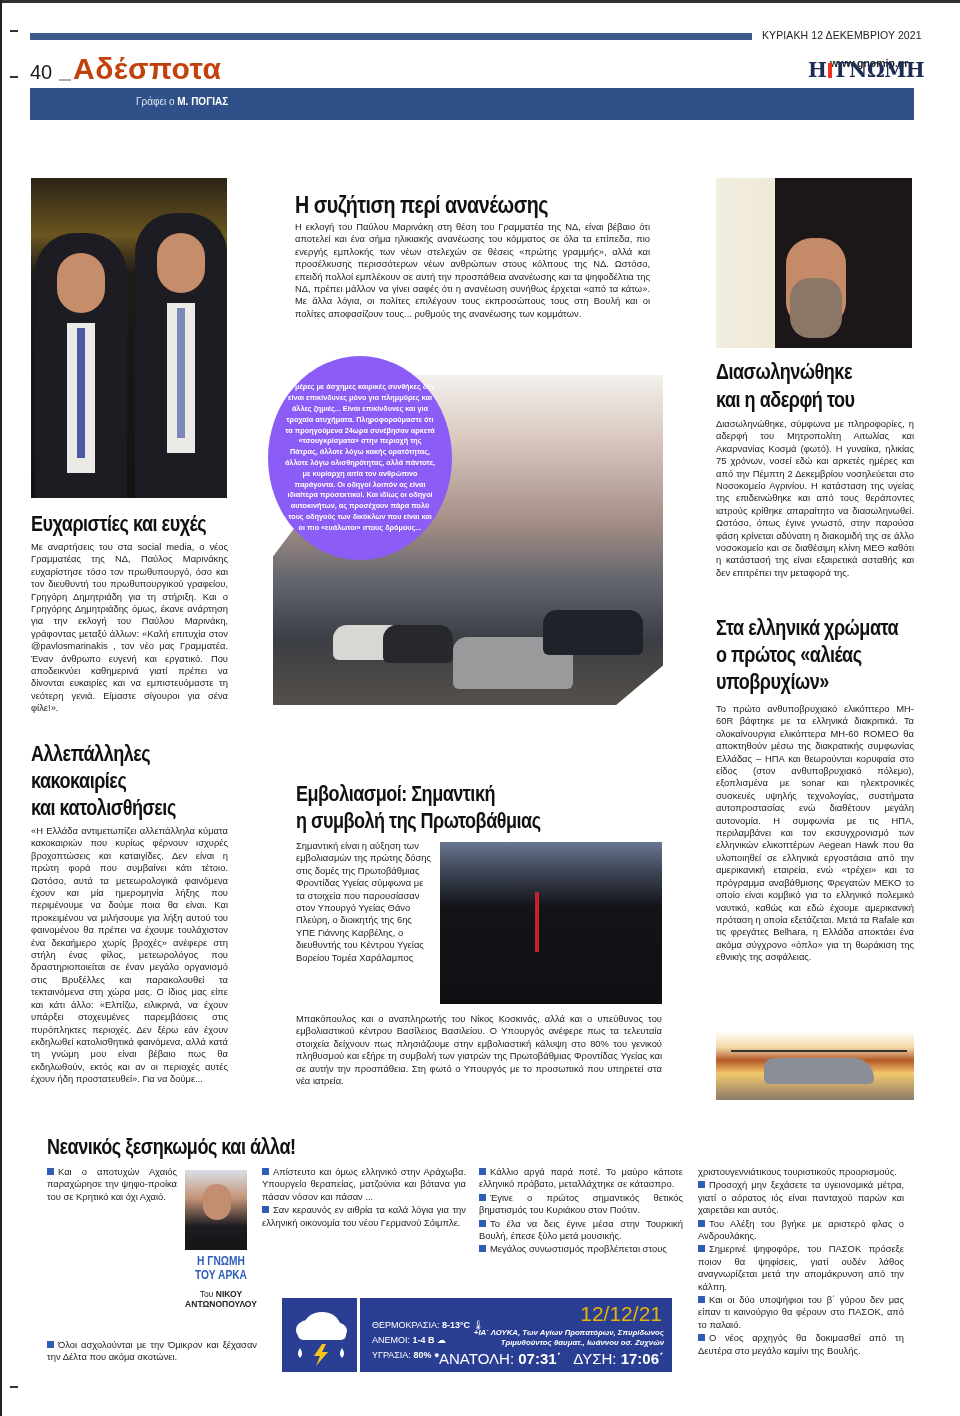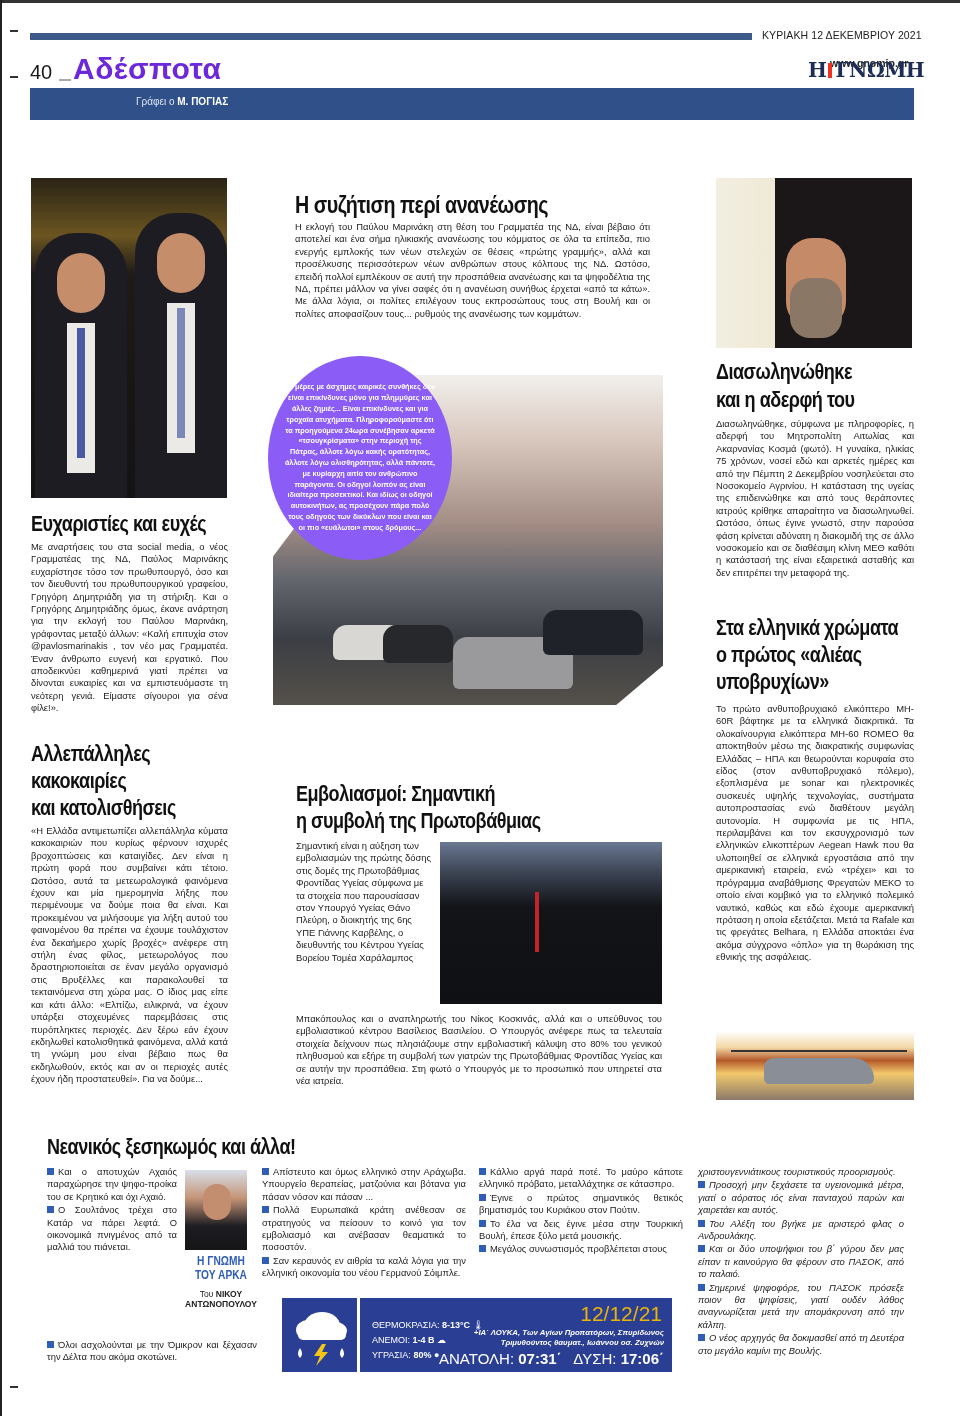--- a/index.html
+++ b/index.html
@@ -7,21 +7,21 @@
   .leftrule{position:absolute;left:0;top:0;width:2px;height:1416px;background:#222;}
   .toprule{position:absolute;left:0;top:0;width:960px;height:3px;background:#333;}
   .abs{position:absolute;}
   .bar-top{left:30px;top:33px;width:722px;height:7px;background:#3d5a8a;}
   .date{left:762px;top:29px;font-size:10.5px;color:#222;letter-spacing:.1px;}
   .site{left:830px;top:44px;font-size:10.5px;font-weight:bold;color:#222;margin-top:13px;}
   .logo{left:808px;top:58px;font-family:"DejaVu Serif",serif;font-weight:900;font-size:20px;color:#1e2d55;letter-spacing:-.5px;}
   .logo .bar{display:inline-block;width:4px;height:15px;background:#e32;margin:0 3px 0 2px;vertical-align:-1px;}
   .pagenum{left:30px;top:61px;font-size:20px;color:#1a1a1a;font-family:"Liberation Sans",sans-serif;}
   .pagenum-line{left:59px;top:79px;width:12px;height:2px;background:#aaa;}
-  .section{left:73px;top:52px;font-size:30px;font-weight:bold;color:#6d28d9;letter-spacing:.5px;}
+  .section{left:73px;top:52px;font-size:30px;font-weight:bold;color:#c2410c;letter-spacing:.5px;}
   .bar-blue{left:30px;top:88px;width:884px;height:32px;background:#2f5089;}
   .byline{left:108px;top:96px;font-size:10px;color:#dfe6f2;padding-left:28px;}
   .byline b{color:#fff;}
   .head{font-family:"Liberation Sans",sans-serif;font-weight:bold;color:#111;letter-spacing:-.6px;transform:scaleX(.82);transform-origin:left top;white-space:nowrap;line-height:1.25;}
   .body{font-size:9.4px;line-height:12.4px;color:#222;text-align:justify;}
   .photo{overflow:hidden;}
   .ph1{left:31px;top:178px;width:196px;height:320px;background:linear-gradient(180deg,#2a2415 0%,#6b5520 18%,#1d1a18 30%,#141313 100%);}
   .ph1 .man{position:absolute;bottom:0;width:92px;height:265px;background:#1c1c22;border-radius:40px 40px 0 0;}
   .ph1 .shirt{position:absolute;width:28px;height:150px;background:#eceae6;top:90px;}
   .ph1 .tie{position:absolute;width:8px;height:130px;background:#4b59a0;top:95px;}
@@ -135,54 +135,52 @@
 <div class="abs body" style="left:296px;top:840px;width:136px;text-align:left;">Σημαντική είναι η αύξηση των εμβολιασμών της πρώτης δόσης στις δομές της Πρωτοβάθμιας Φροντίδας Υγείας σύμφωνα με τα στοιχεία που παρουσίασαν στον Υπουργό Υγείας Θάνο Πλεύρη, ο διοικητής της 6ης ΥΠΕ Γιάννης Καρβέλης, ο διευθυντής του Κέντρου Υγείας Βορείου Τομέα Χαράλαμπος</div>
 <div class="abs photo vacc">
   <div style="position:absolute;left:95px;top:50px;width:4px;height:60px;background:#c4232a;"></div>
 </div>
 <div class="abs body" style="left:296px;top:1013px;width:366px;">Μπακόπουλος και ο αναπληρωτής του Νίκος Κοσκινάς, αλλά και ο υπεύθυνος του εμβολιαστικού κέντρου Βασίλειος Βασιλείου. Ο Υπουργός ανέφερε πως τα τελευταία στοιχεία δείχνουν πως πλησιάζουμε στην εμβολιαστική κάλυψη στο 80% του γενικού πληθυσμού και εξήρε τη συμβολή των γιατρών της Πρωτοβάθμιας Φροντίδας Υγείας και σε αυτήν την προσπάθεια. Στη φωτό ο Υπουργός με το προσωπικό που υπηρετεί στα νέα ιατρεία.</div>
 
 <div class="abs head" style="left:47px;top:1133px;font-size:22px;">Νεανικός ξεσηκωμός και άλλα!</div>
 
 <div class="abs body gossip" style="left:47px;top:1166px;width:130px;">
   <p><span class="bul"></span><span>Και ο αποτυχών Αχαιός παραχώρησε την ψηφο-προίκα του σε Κρητικό και όχι Αχαιό.</span></p>
-  <p><span class="bul"></span><span>Ο Σουλτάνος τρέχει στο Κατάρ να πάρει λεφτά. Ο οικονομικά πνιγμένος από τα μαλλιά του πιάνεται.</span></p>
 </div>
 <div class="abs body gossip" style="left:47px;top:1339px;width:210px;">
   <p><span class="bul"></span><span>Όλοι ασχολούνται με την Όμικρον και ξέχασαν την Δέλτα που ακόμα σκοτώνει.</span></p>
 </div>
 
 <div class="abs photo arkas">
   <div style="position:absolute;left:18px;top:14px;width:28px;height:36px;border-radius:14px;background:#c38d6f;"></div>
 </div>
 <div class="abs arkas-title">
     <div>Η ΓΝΩΜΗ</div>
     <div>ΤΟΥ ΑΡΚΑ</div>
   </div>
 <div class="abs arkas-author"><div><span>Του</span> <b>ΝΙΚΟΥ</b></div><b>ΑΝΤΩΝΟΠΟΥΛΟΥ</b></div>
 
 <div class="abs body gossip" style="left:262px;top:1166px;width:204px;">
   <p><span class="bul"></span><span>Απίστευτο και όμως ελληνικό στην Αράχωβα. Υπουργείο θεραπείας, ματζούνια και βότανα για πάσαν νόσον και πάσαν ...</span></p>
-  <p><span class="bul"></span><span>Πολλά Ευρωπαϊκά κράτη ανέθεσαν σε στρατηγούς να πείσουν το κοινό για τον εμβολιασμό και ανέβασαν θεαματικά το ποσοστόν.</span></p>
   <p><span class="bul"></span><span>Σαν κεραυνός εν αιθρία τα καλά λόγια για την ελληνική οικονομία του νέου Γερμανού Σόιμπλε.</span></p>
 </div>
 
 <div class="abs body gossip" style="left:479px;top:1166px;width:204px;">
   <p><span class="bul"></span><span>Κάλλιο αργά παρά ποτέ. Το μαύρο κάποτε ελληνικό πρόβατο, μεταλλάχτηκε σε κάτασπρο.</span></p>
   <p><span class="bul"></span><span>Έγινε ο πρώτος σημαντικός θετικός βηματισμός του Κυριάκου στον Πούτιν.</span></p>
   <p><span class="bul"></span><span>Το έλα να δεις έγινε μέσα στην Τουρκική Βουλή, έπεσε ξύλο μετά μουσικής.</span></p>
   <p><span class="bul"></span><span>Μεγάλος συνωστισμός προβλέπεται στους</span></p>
 </div>
 
-<div class="abs body gossip" style="left:698px;top:1166px;width:206px;font-style:italic;">
+<div class="abs body gossip" style="left:698px;top:1166px;width:206px;">
   <p>χριστουγεννιάτικους τουριστικούς προορισμούς.</p>
   <p><span class="bul"></span><span>Προσοχή μην ξεχάσετε τα υγειονομικά μέτρα, γιατί ο αόρατος ιός είναι πανταχού παρών και χαιρετάει και αυτός.</span></p>
   <p><span class="bul"></span><span>Του Αλέξη του βγήκε με αριστερό φλας ο Ανδρουλάκης.</span></p>
+  <p><span class="bul"></span><span>Σημερινέ ψηφοφόρε, του ΠΑΣΟΚ πρόσεξε ποιον θα ψηφίσεις, γιατί ουδέν λάθος αναγνωρίζεται μετά την απομάκρυνση από την κάλπη.</span></p>
   <p><span class="bul"></span><span>Και οι δύο υποψήφιοι του β΄ γύρου δεν μας είπαν τι καινούργιο θα φέρουν στο ΠΑΣΟΚ, από το παλαιό.</span></p>
-  <p><span class="bul"></span><span>Σημερινέ ψηφοφόρε, του ΠΑΣΟΚ πρόσεξε ποιον θα ψηφίσεις, γιατί ουδέν λάθος αναγνωρίζεται μετά την απομάκρυνση από την κάλπη.</span></p>
   <p><span class="bul"></span><span>Ο νέος αρχηγός θα δοκιμασθεί από τη Δευτέρα στο μεγάλο καμίνι της Βουλής.</span></p>
 </div>
 
 <div class="abs weather">
   <div class="w-icon">
     <svg width="78" height="74" viewBox="0 0 78 74">
       <ellipse cx="40" cy="28" rx="18" ry="14" fill="#fff"></ellipse>
       <ellipse cx="26" cy="32" rx="12" ry="10" fill="#fff"></ellipse>
       <ellipse cx="54" cy="33" rx="11" ry="9" fill="#fff"></ellipse>
       <rect x="16" y="32" width="48" height="10" rx="5" fill="#fff"></rect>

